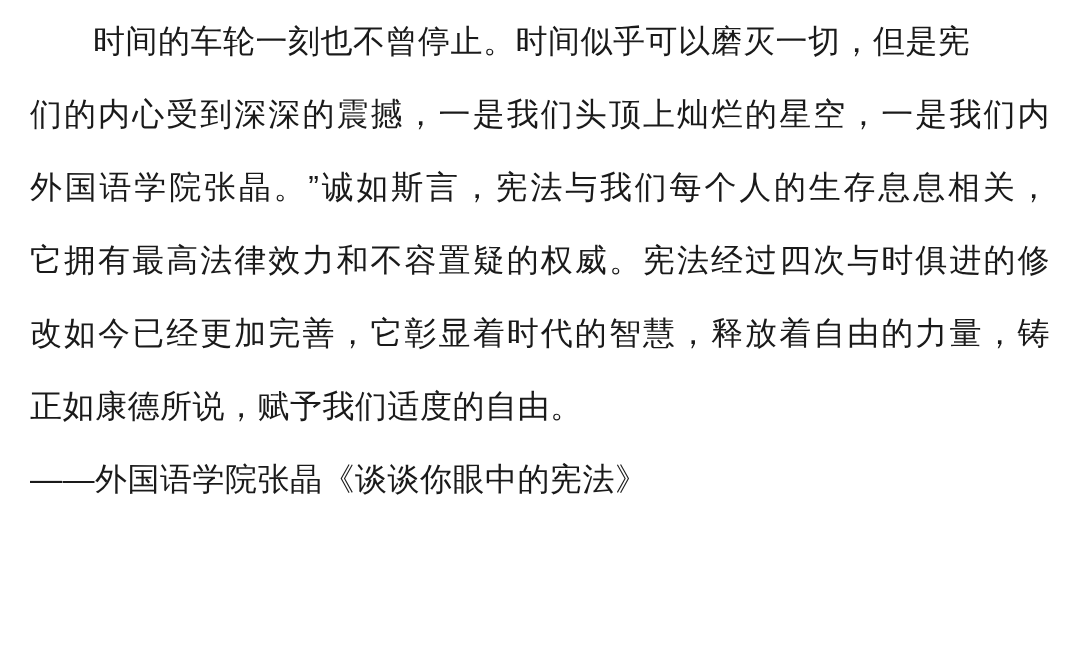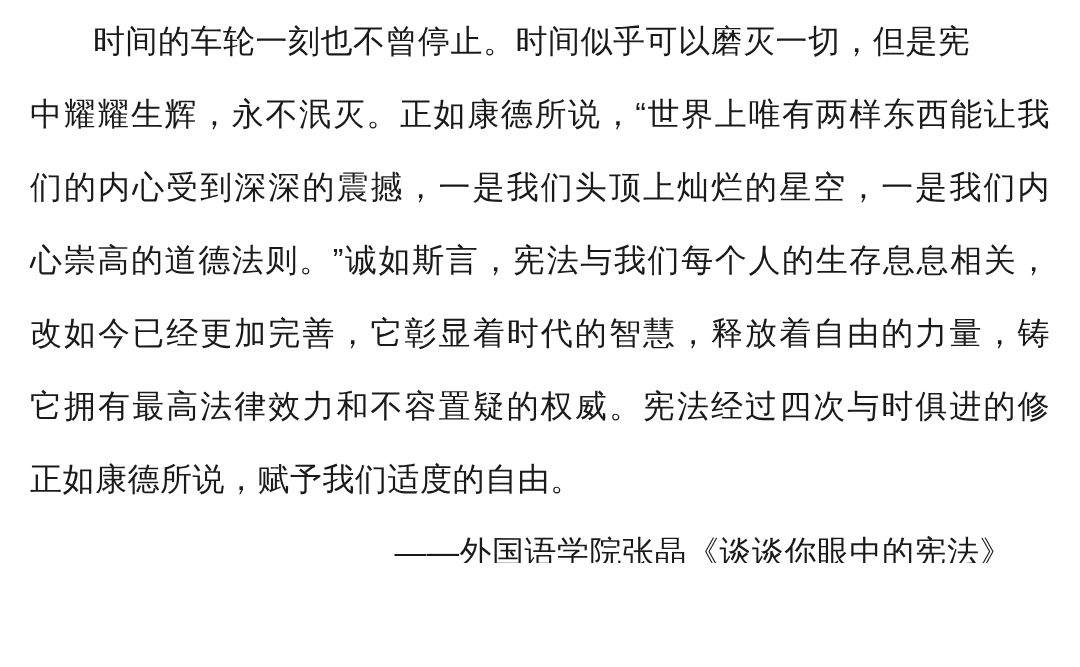--- a/index.html
+++ b/index.html
@@ -26,31 +26,29 @@
     font-weight: 500;
   }
   .line-indent {
     text-indent: 63px;
   }
   .line-fill {
     text-align: justify;
     text-align-last: justify;
   }
   .line-attribution {
-    text-align: right;
     padding-right: 38px;
   }
 </style>
 </head>
 <body>
 
 <div class="page">
   <div>
     <div class="para-line line-indent">时间的车轮一刻也不曾停止。时间似乎可以磨灭一切，但是宪</div>
-    <div class="para-line line-fill">中耀耀生辉，永不泯灭。正如康德所说，“世界上唯有两样东西能让我</div>
     <div class="para-line line-fill">们的内心受到深深的震撼，一是我们头顶上灿烂的星空，一是我们内</div>
-    <div class="para-line line-fill">心崇高的道德法则。”诚如斯言，宪法与我们每个人的生存息息相关，</div>
+    <div class="para-line line-fill">外国语学院张晶。”诚如斯言，宪法与我们每个人的生存息息相关，</div>
+    <div class="para-line line-fill">它拥有最高法律效力和不容置疑的权威。宪法经过四次与时俱进的修</div>
     <div class="para-line line-fill">改如今已经更加完善，它彰显着时代的智慧，释放着自由的力量，铸</div>
-    <div class="para-line line-fill">它拥有最高法律效力和不容置疑的权威。宪法经过四次与时俱进的修</div>
     <div class="para-line">正如康德所说，赋予我们适度的自由。</div>
   </div>
   <div class="para-line line-attribution">——外国语学院张晶《谈谈你眼中的宪法》</div>
 </div>
 
 </body></html>

